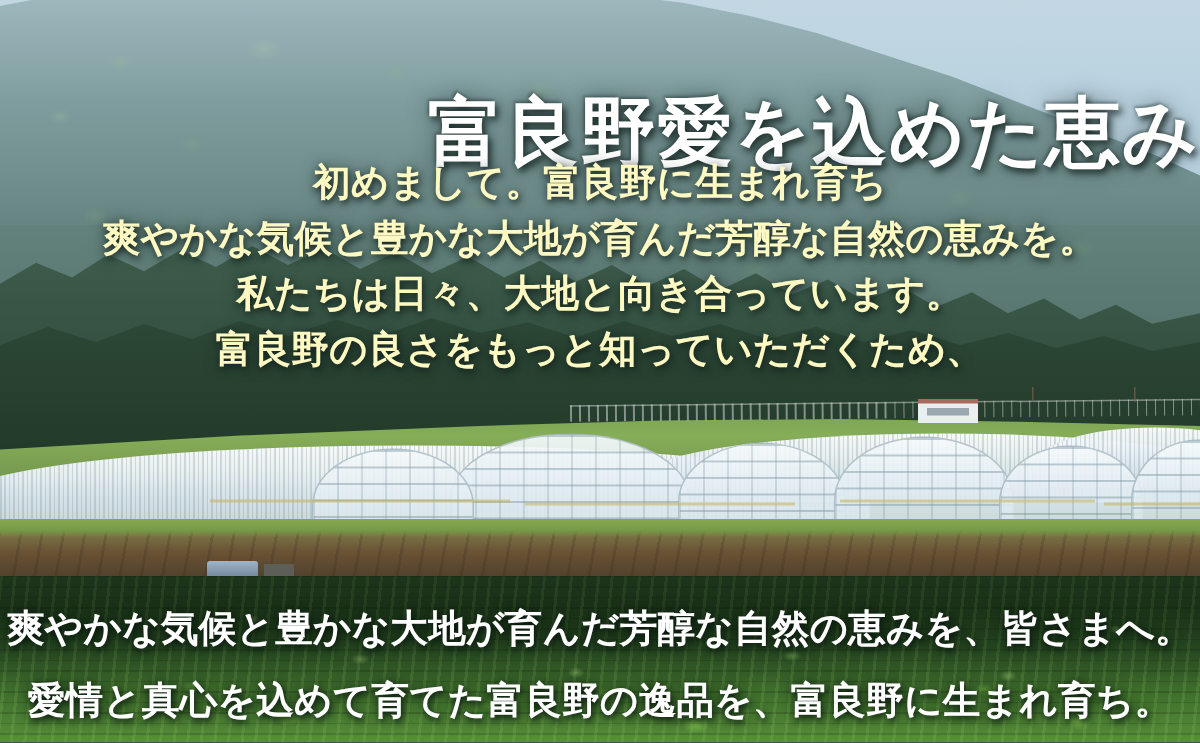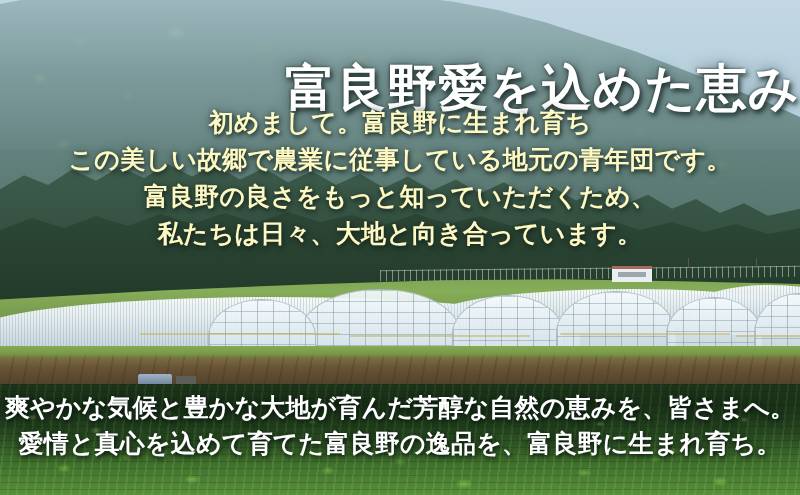--- a/index.html
+++ b/index.html
@@ -337,21 +337,21 @@
     text-align: center;
     color: #ffffff;
     font-size: 25px;
     line-height: 36px;
     font-weight: 600;
     letter-spacing: 0.2px;
     text-shadow:
       1px 2px 4px rgba(8,22,14,0.92),
       0 0 10px rgba(8,22,14,0.70);
   }
-  .caption .ln { display: block; white-space: nowrap; }
+  .caption .ln { display: block; white-space: nowrap; margin-top: 12px; }
 </style>
 </head>
 <body>
 
 <div id="stage">
 
   <div class="sky"></div>
 
   <div class="far-hill">
     <div class="ridge"></div>
@@ -397,23 +397,23 @@
   <div class="field">
     <div class="rows"></div>
     <div class="leaves"></div>
   </div>
   <div class="field-dark"></div>
 
   <h1 class="headline">富良野愛を込めた恵み</h1>
 
   <div class="lede">
     <span class="ln">初めまして。富良野に生まれ育ち</span>
-    <span class="ln">この美しい故郷で農業に従事している地元の青年団です。</span>
+    <span class="ln">爽やかな気候と豊かな大地が育んだ芳醇な自然の恵みを。</span>
+    <span class="ln">私たちは日々、大地と向き合っています。</span>
     <span class="ln">富良野の良さをもっと知っていただくため、</span>
-    <span class="ln">私たちは日々、大地と向き合っています。</span>
   </div>
 
   <div class="caption">
     <span class="ln">爽やかな気候と豊かな大地が育んだ芳醇な自然の恵みを、皆さまへ。</span>
     <span class="ln">愛情と真心を込めて育てた富良野の逸品を、富良野に生まれ育ち。</span>
   </div>
 
 </div>
 
 </body></html>

